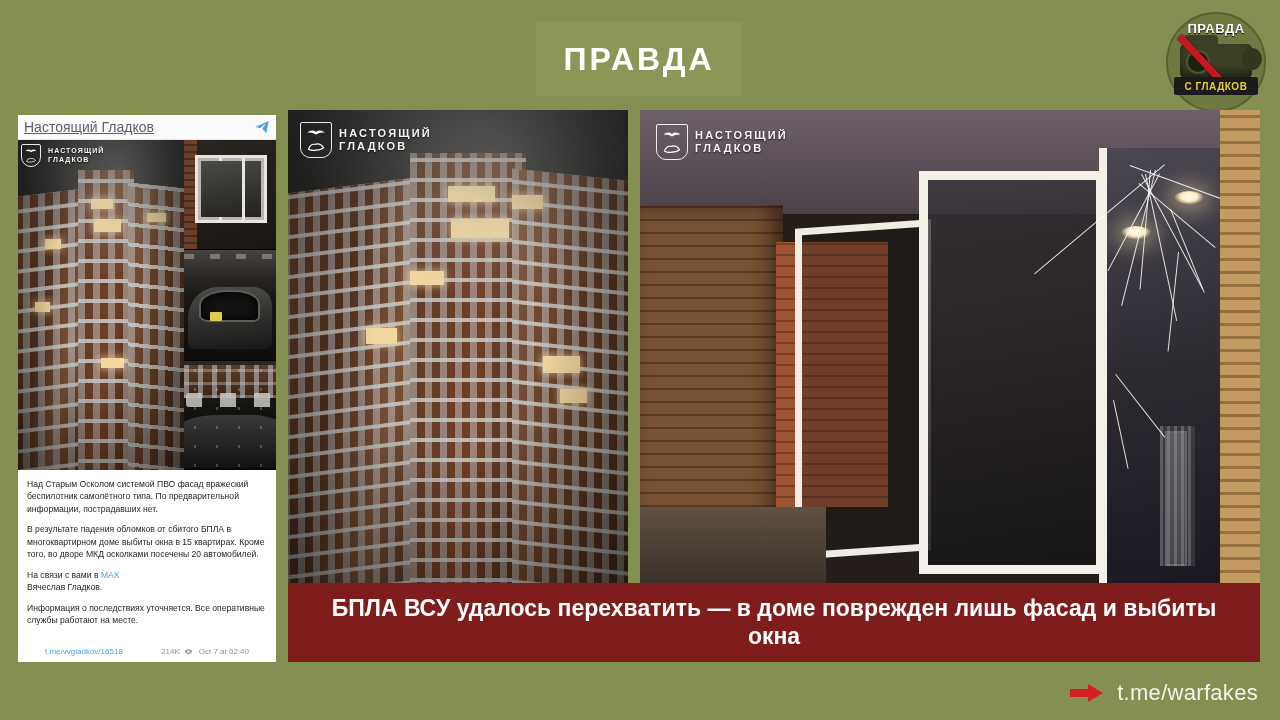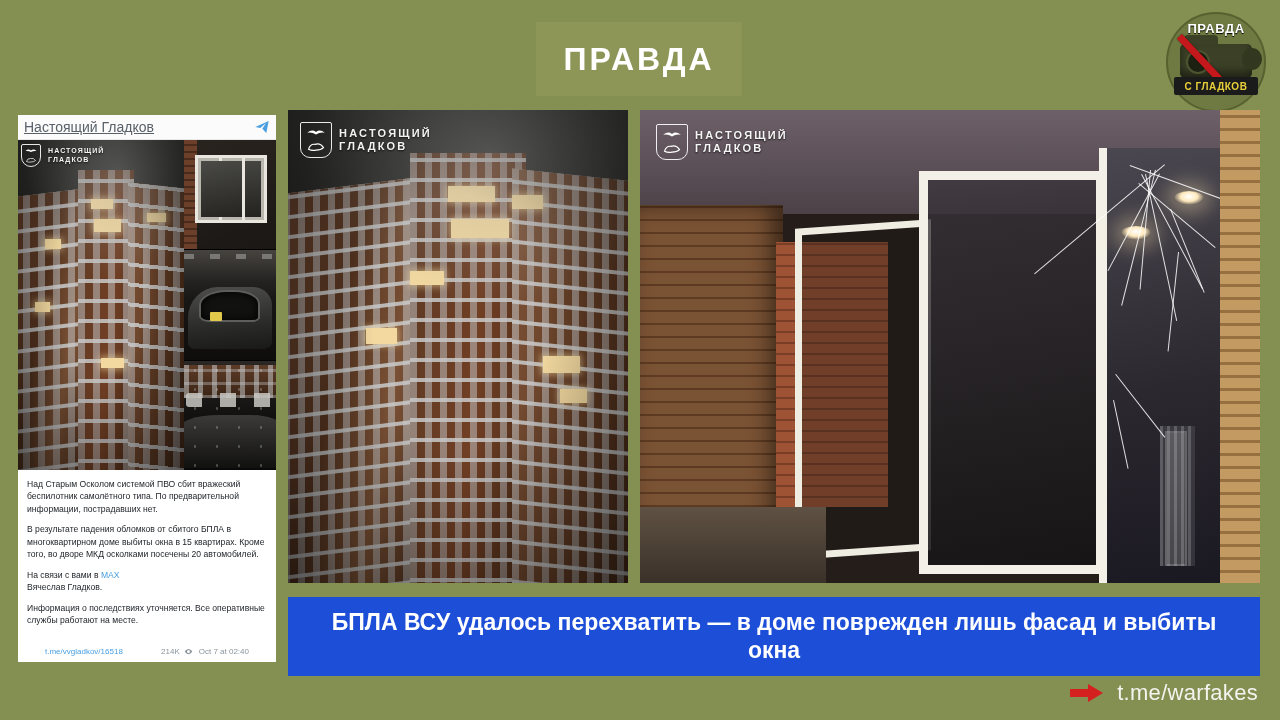--- a/index.html
+++ b/index.html
@@ -376,23 +376,23 @@
     border: 2px solid #6b6a6e;
   }
   .pr-curtain {
     position: absolute; left: 46%; bottom: 4%; width: 30%; height: 32%;
     background: repeating-linear-gradient(90deg, rgba(150,150,155,.5) 0 3px, rgba(90,90,95,.4) 3px 7px);
   }
 
   
   .caption-bar {
     position: absolute;
-    left: 288px; top: 597px;
+    left: 288px; top: 583px;
     width: 972px; height: 79px;
-    background: #1d4ed8;
+    background: #7f1d1d;
     display: flex; align-items: center; justify-content: center;
     padding: 0 16px;
     box-sizing: border-box;
   }
   .caption-bar .text {
     color: #ffffff;
     font-size: 23px;
     font-weight: bold;
     line-height: 1.18;
     text-align: center;
@@ -505,21 +505,21 @@
               </div>
             <div class="ts-vans"></div>
             <div class="ts-car"></div>
             <div class="ts-specks"></div>
           </div>
         </div>
       </div>
     </div>
 
     <div class="tg-body">
-      <p>Над Старым Осколом системой ПВО сбит вражеский беспилотник самолётного типа. По предварительной информации, пострадавших нет.</p>
+      <p>Над Старым Осколом системой ПВО фасад вражеский беспилотник самолётного типа. По предварительной информации, пострадавших нет.</p>
       <p>В результате падения обломков от сбитого БПЛА в многоквартирном доме выбиты окна в 15 квартирах. Кроме того, во дворе МКД осколками посечены 20 автомобилей.</p>
       <p>
         <span>На связи с вами в </span><span class="max-link">MAX</span><br>
         <span>Вячеслав Гладков.</span>
       </p>
       <p>Информация о последствиях уточняется. Все оперативные службы работают на месте.</p>
     </div>
 
     <div class="tg-foot">
       <span class="lnk">t.me/vvgladkov/16518</span>

